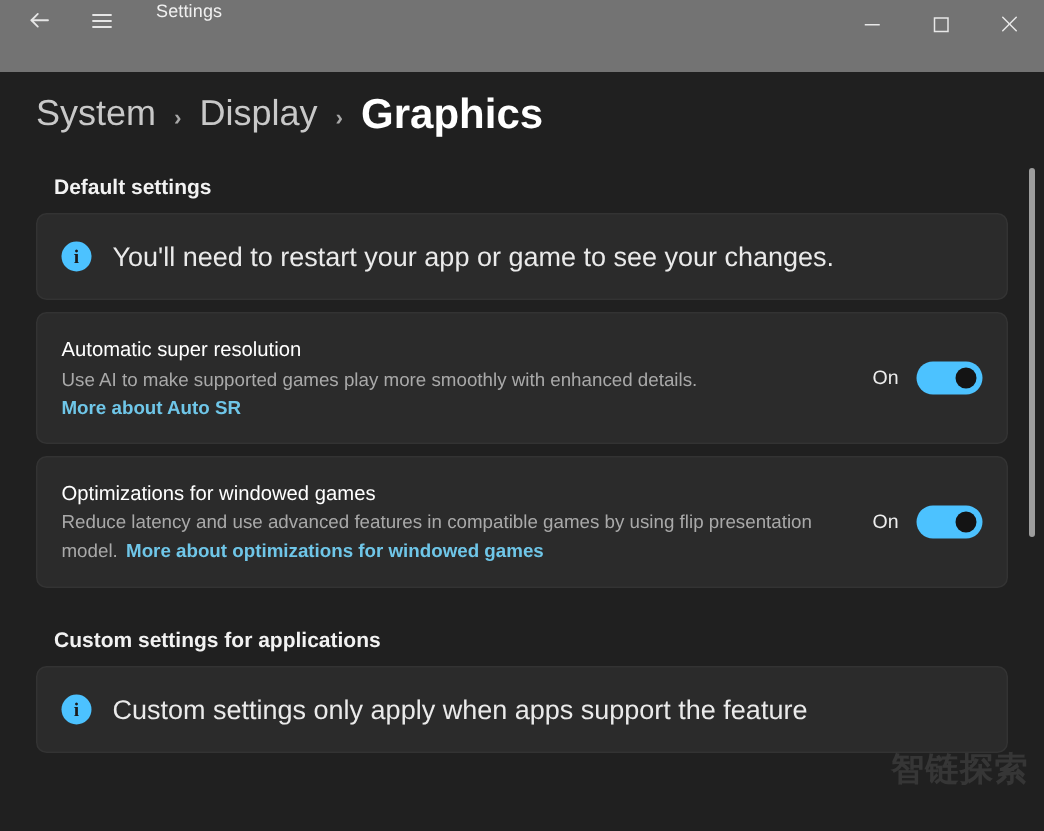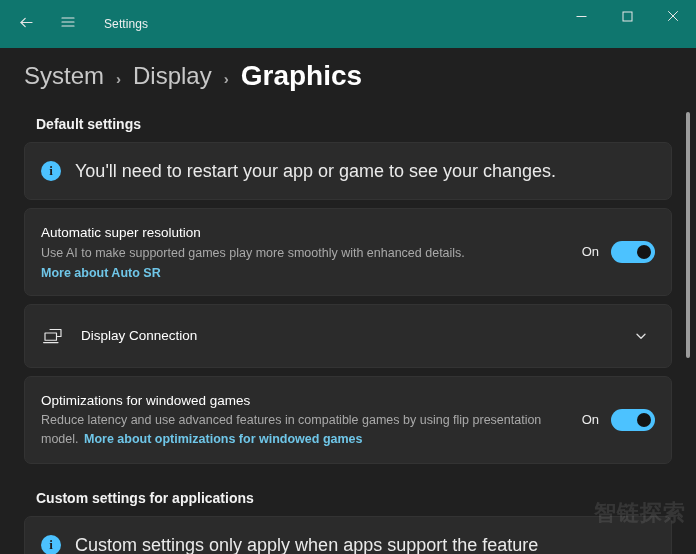--- a/index.html
+++ b/index.html
@@ -14,22 +14,22 @@
     background: #202020;
     font-family: "Liberation Sans", sans-serif;
     color: #ffffff;
     position: relative;
   }
 
   
   .titlebar {
     height: 48px;
     display: flex;
-    align-items: center;
-    background: #0f766e;
+    align-items: flex-start;
+    background: #737373;
     position: relative;
   }
   .tb-btn {
     width: 36px;
     height: 32px;
     display: flex;
     align-items: center;
     justify-content: center;
     color: #e6e6e6;
     border-radius: 4px;
@@ -336,37 +336,20 @@
       </div>
       <div class="setting-aside">
         <span class="toggle-label">On</span>
         <div class="toggle">
           <div class="knob"></div>
         </div>
       </div>
     </div>
   </div>
 
-  <div class="card">
-    <div class="expander-row">
-      <span class="disp-icon">
-        <svg width="22" height="22" viewBox="0 0 22 22" fill="none" stroke="currentColor" stroke-width="1.15" stroke-linejoin="round" stroke-linecap="round">
-          <path d="M8 4.5 H19 V11.5 H15.5"></path>
-          <rect x="3" y="8" width="11.5" height="7.2"></rect>
-          <path d="M1.6 17.6 H16"></path>
-        </svg>
-      </span>
-      <span class="expander-title">Display Connection</span>
-      <span class="chev">
-        <svg width="14" height="14" viewBox="0 0 14 14" fill="none" stroke="currentColor" stroke-width="1.3" stroke-linecap="round" stroke-linejoin="round">
-          <path d="M3 5.2 L7 9.2 L11 5.2"></path>
-        </svg>
-      </span>
-    </div>
-  </div>
 
   <div class="card">
     <div class="setting-row">
       <div class="setting-main">
         <div class="setting-title">Optimizations for windowed games</div>
         <div class="setting-desc">
           <span>Reduce latency and use advanced features in compatible games by using flip presentation model.</span>
           <a class="link link-inline" href="#">More about optimizations for windowed games</a>
         </div>
       </div>

